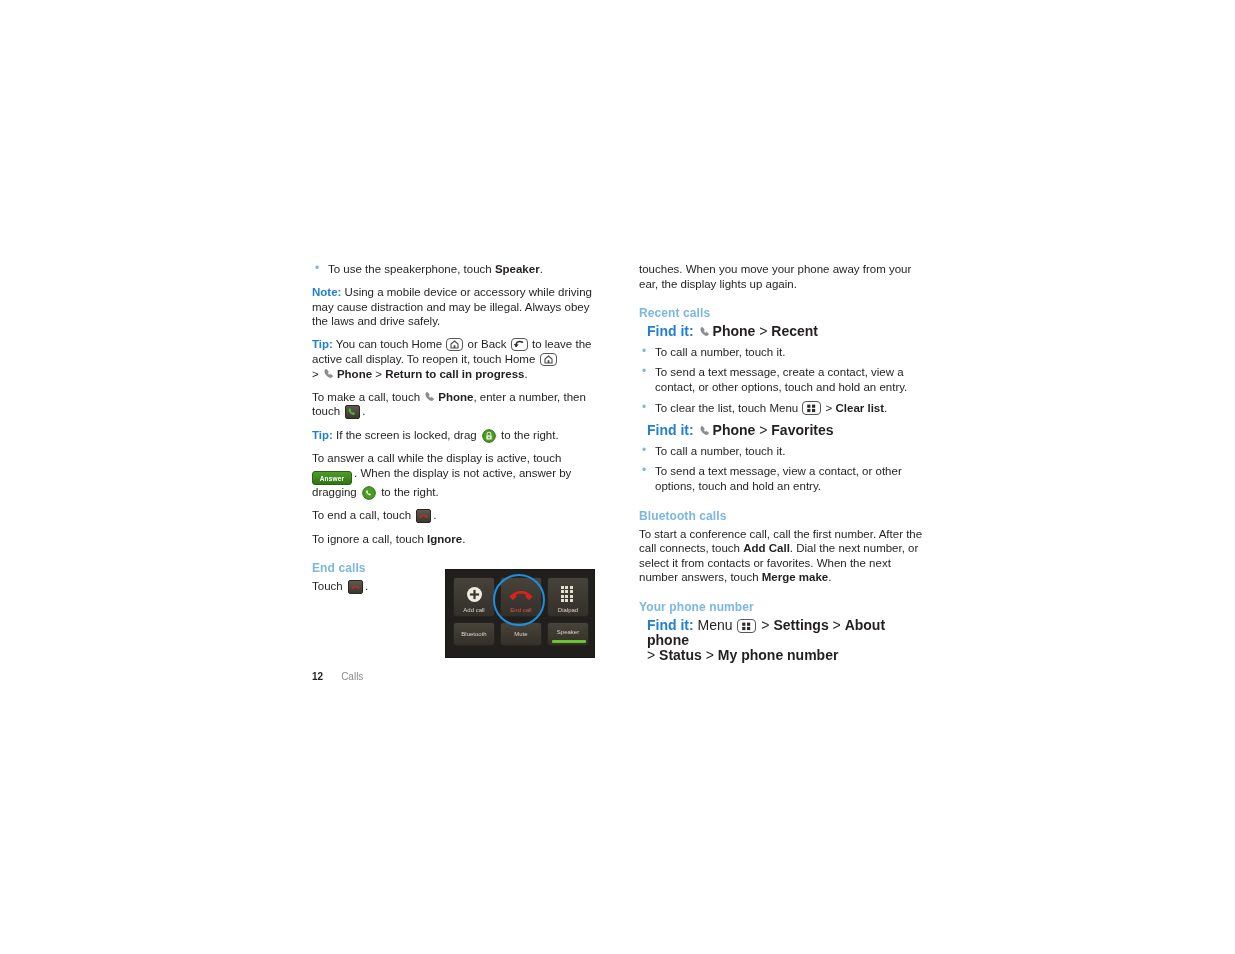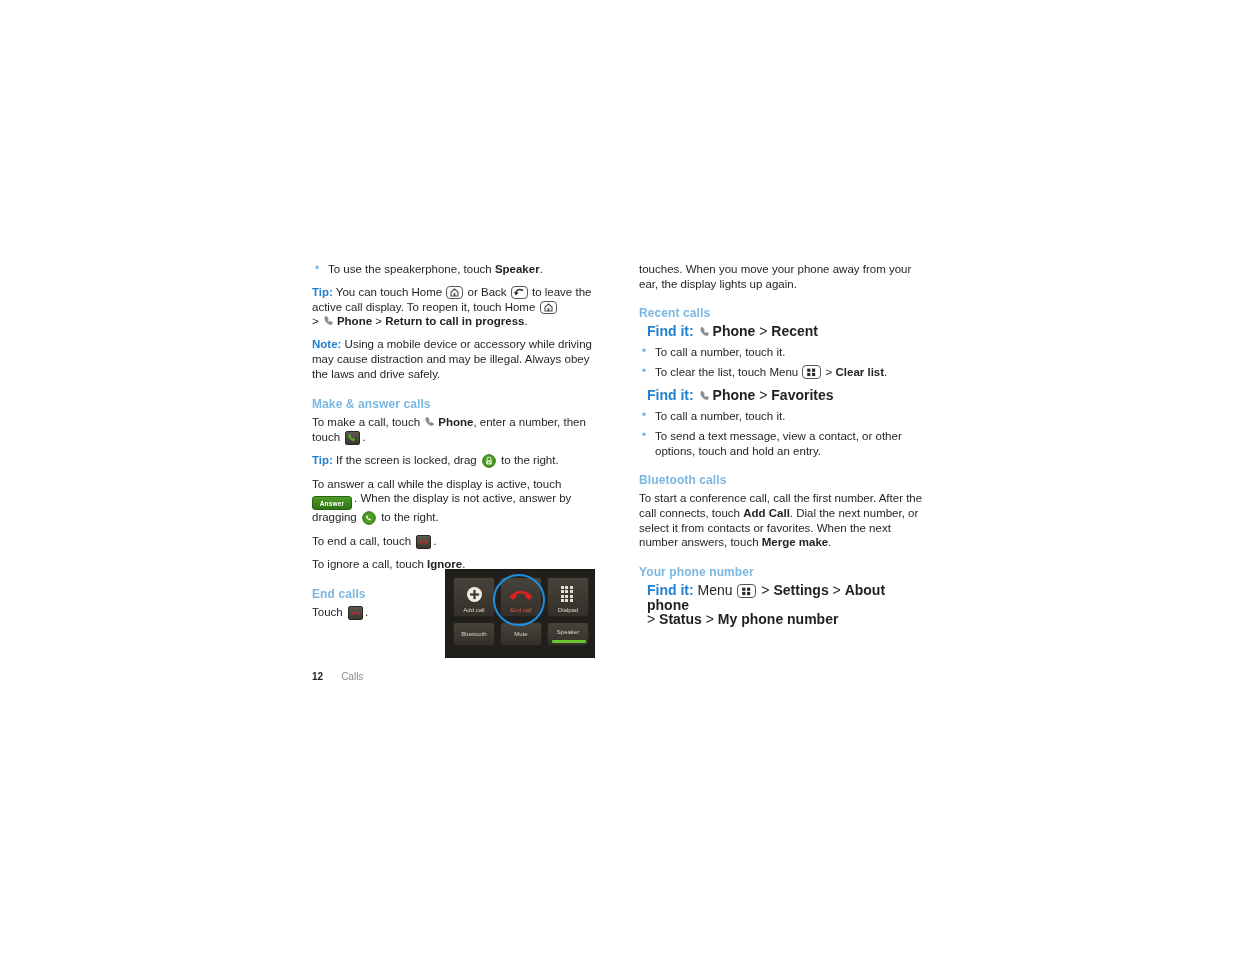--- a/index.html
+++ b/index.html
@@ -280,43 +280,42 @@
 </style>
 </head>
 <body>
 
 <div class="page">
 
   <div class="col col-left">
 
     <p class="bulp">
       <span>To use the speakerphone, touch </span><b>Speaker</b><span>.</span>
+    </p>
+
+    <p>
+      <span class="lbl-note">Note:</span><span> Using a mobile device or accessory while driving may cause distraction and may be illegal. Always obey the laws and drive safely.</span>
     </p>
 
     <p>
       <span class="lbl-tip">Tip:</span><span> You can touch Home </span><span class="keyicon"><svg width="15" height="11" viewBox="0 0 15 11">
             <path d="M7.5 2 L11 5.1 L11 9 L4 9 L4 5.1 Z" fill="none" stroke="#4a4a4c" stroke-width="1.1"></path>
             <rect x="6.6" y="6.2" width="1.8" height="2.8" fill="#4a4a4c"></rect>
           </svg></span><span> or Back </span><span class="keyicon"><svg width="15" height="11" viewBox="0 0 15 11">
             <path d="M10.5 3.2 C6 1.2 3.5 4 4.2 6.8" fill="none" stroke="#2b2b2d" stroke-width="1.5" stroke-linecap="round"></path>
             <path d="M6.6 5.6 L4.0 8.4 L1.8 5.0 Z" fill="#2b2b2d"></path>
           </svg></span><span> to leave the active call display. To reopen it, touch Home </span><span class="keyicon"><svg width="15" height="11" viewBox="0 0 15 11">
             <path d="M7.5 2 L11 5.1 L11 9 L4 9 L4 5.1 Z" fill="none" stroke="#4a4a4c" stroke-width="1.1"></path>
             <rect x="6.6" y="6.2" width="1.8" height="2.8" fill="#4a4a4c"></rect>
           </svg></span><br>
       <span>&gt; </span><span class="handset"><svg width="12" height="12" viewBox="0 0 12 12">
             <path d="M2.6 1.4 C1.4 2.6 1.6 4.6 3 6.6 C4.4 8.6 6.6 9.8 8.2 9.6 L9.8 8.1 L7.5 6.2 L6.3 7.0 C5.6 6.6 4.9 5.8 4.5 5.0 L5.4 3.9 L3.6 1.4 Z" fill="#8e8d8f" stroke="#6f6e70" stroke-width="0.5"></path>
           </svg></span><b>Phone</b><span class="gt"> &gt; </span><b>Return to call in progress</b><span>.</span>
     </p>
 
-    <p>
-      <span class="lbl-note">Note:</span><span> Using a mobile device or accessory while driving may cause distraction and may be illegal. Always obey the laws and drive safely.</span>
-    </p>
-
-    <h2 class="h2 first">Make &amp; answer calls</h2>
 
     <p>
       <span>To make a call, touch </span><span class="handset"><svg width="12" height="12" viewBox="0 0 12 12">
             <path d="M2.6 1.4 C1.4 2.6 1.6 4.6 3 6.6 C4.4 8.6 6.6 9.8 8.2 9.6 L9.8 8.1 L7.5 6.2 L6.3 7.0 C5.6 6.6 4.9 5.8 4.5 5.0 L5.4 3.9 L3.6 1.4 Z" fill="#8e8d8f" stroke="#6f6e70" stroke-width="0.5"></path>
           </svg></span><b>Phone</b><span>, enter a number, then touch </span><span class="btnicon"><svg width="13" height="12" viewBox="0 0 13 12">
             <path d="M3.2 2.2 C2.2 3.2 2.4 4.9 3.6 6.5 C4.8 8.1 6.6 9.1 7.9 8.9 L9.2 7.6 L7.3 6.1 L6.3 6.8 C5.7 6.5 5.1 5.8 4.8 5.1 L5.5 4.2 L4.0 2.2 Z" fill="#57b030"></path>
           </svg></span><span>.</span>
     </p>
 
     <p>
@@ -425,20 +424,21 @@
 
     <h2 class="h2">Recent calls</h2>
     <p class="finditline">
       <span class="findit">Find it:</span>
       <span class="handset"><svg width="12" height="12" viewBox="0 0 12 12">
             <path d="M2.6 1.4 C1.4 2.6 1.6 4.6 3 6.6 C4.4 8.6 6.6 9.8 8.2 9.6 L9.8 8.1 L7.5 6.2 L6.3 7.0 C5.6 6.6 4.9 5.8 4.5 5.0 L5.4 3.9 L3.6 1.4 Z" fill="#8e8d8f" stroke="#6f6e70" stroke-width="0.5"></path>
           </svg></span><b>Phone</b><span class="gt"> &gt; </span><b>Recent</b>
     </p>
     <ul class="bul">
       <li>To call a number, touch it.</li>
+      <li>To send a text message, create a contact, view a contact, or other options, touch and hold an entry.</li>
       <li>
         <span>To clear the list, touch Menu </span><span class="keyicon menu"><svg width="17" height="12" viewBox="0 0 17 12">
               <rect x="4.2" y="2.6" width="3.2" height="3.2" fill="#2b2b2d"></rect>
               <rect x="9.0" y="2.6" width="3.2" height="3.2" fill="#2b2b2d"></rect>
               <rect x="4.2" y="6.9" width="3.2" height="3.2" fill="#2b2b2d"></rect>
               <rect x="9.0" y="6.9" width="3.2" height="3.2" fill="#2b2b2d"></rect>
             </svg></span><span class="gt"> &gt; </span><b>Clear list</b><span>.</span>
       </li>
     </ul>
 

